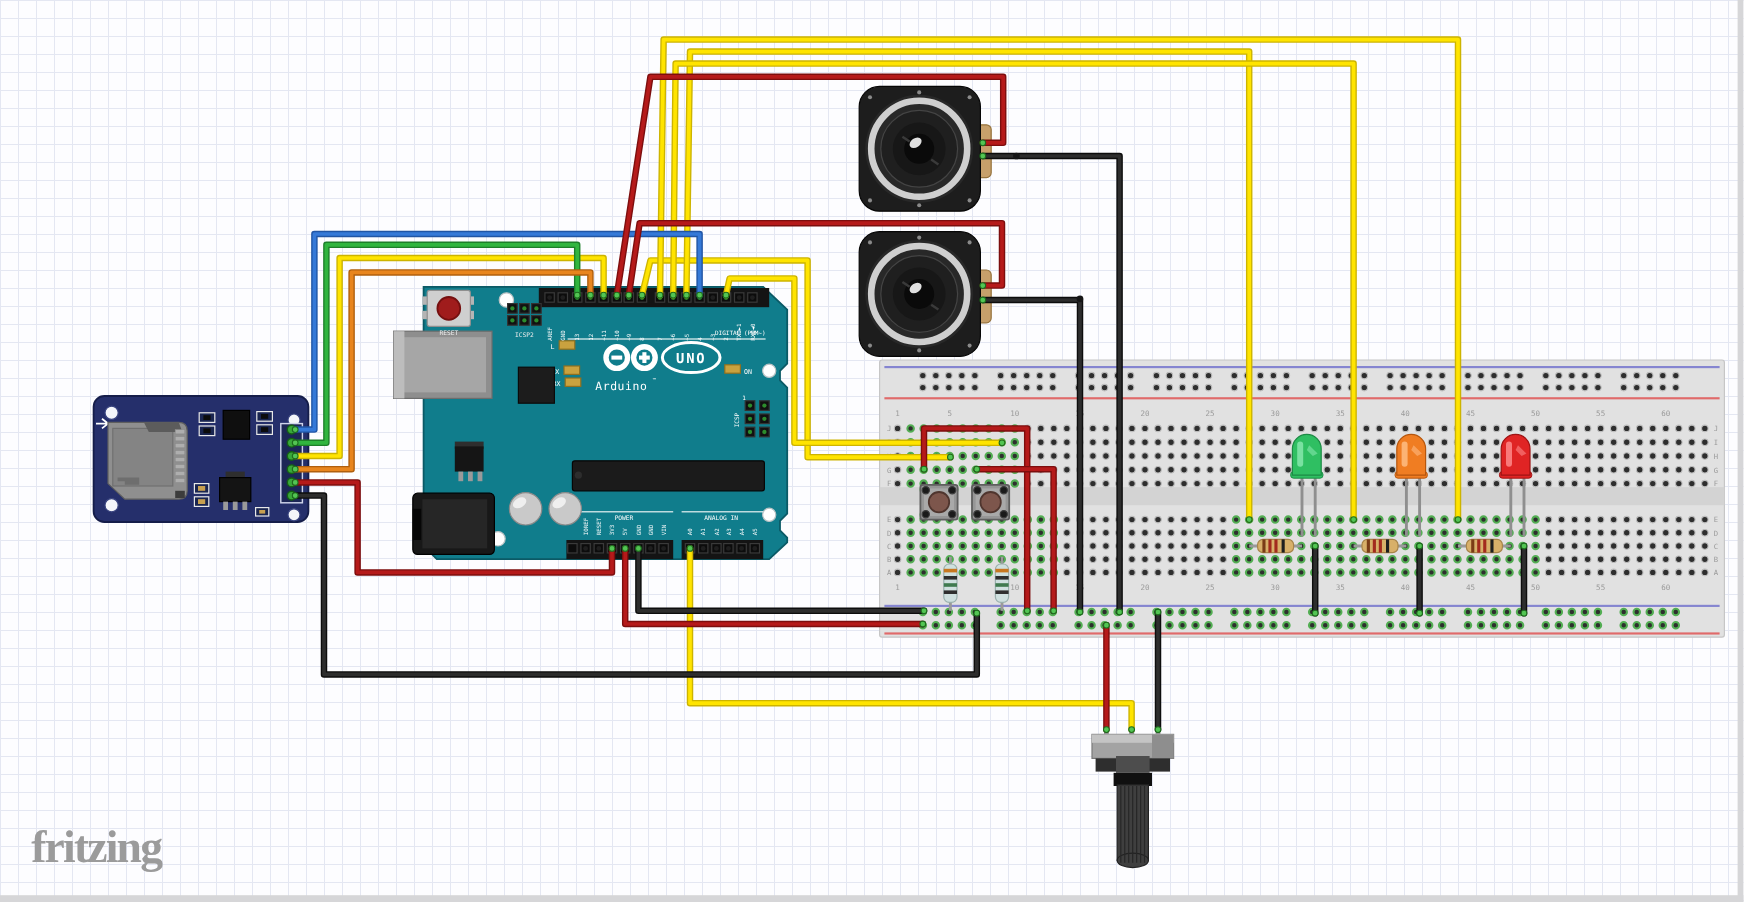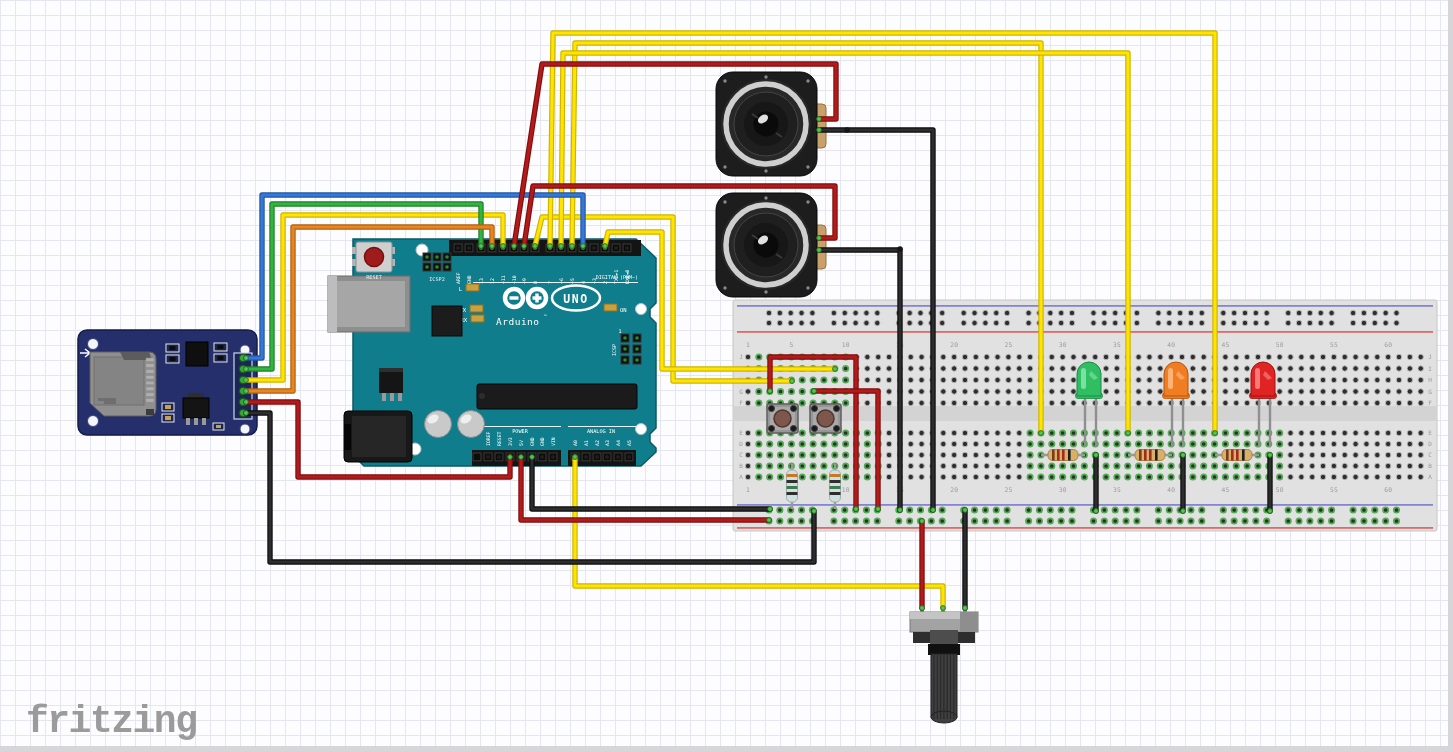--- a/index.html
+++ b/index.html
@@ -7,22 +7,22 @@
     position:relative;width:1453px;height:752px;overflow:hidden;
     background-color:#fdfdff;
     background-image:
       linear-gradient(#e4e7f2 1px, transparent 1px),
       linear-gradient(90deg, #e4e7f2 1px, transparent 1px);
     background-size:15px 15px;
     font-family:"DejaVu Sans", sans-serif;
   }
   svg{position:absolute;left:0;top:0;}
   .watermark{
-    position:absolute;left:26px;top:700px;
-    font-family:Liberation Mono, monospace;font-weight:700;font-size:38px;
+    position:absolute;left:26px;top:684px;
+    font-family:Liberation Serif, serif;font-weight:700;font-size:38px;
     color:#9b9b9b;letter-spacing:-1.5px;user-select:none;
   }
   .edge-r{position:absolute;right:0;top:0;width:5px;height:100%;background:#d6d6d8;}
   .edge-b{position:absolute;left:0;bottom:0;width:100%;height:6px;background:#d6d6d8;}
   text{user-select:none;}
 </style>
 </head>
 <body>
 
 <div class="canvas">

